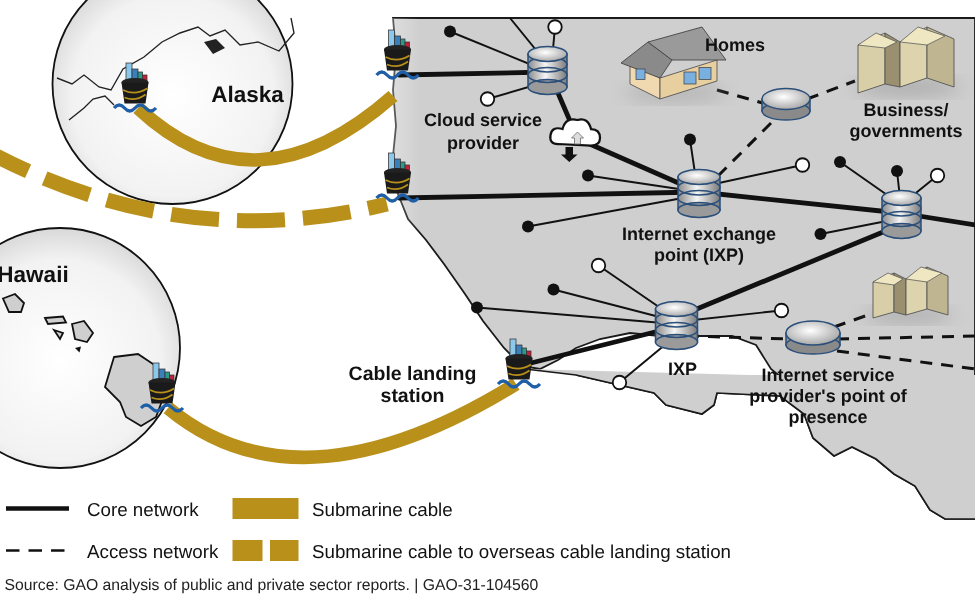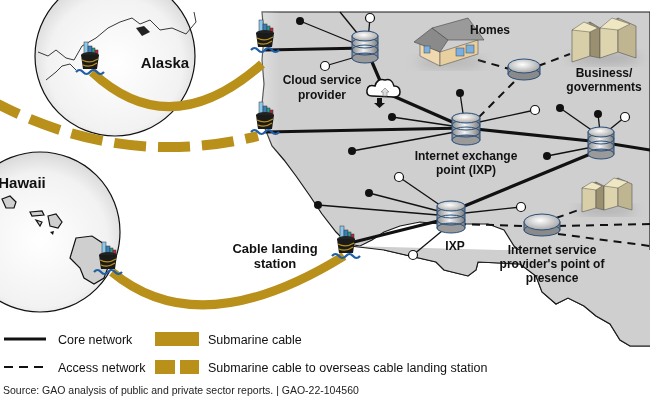--- a/index.html
+++ b/index.html
@@ -280,13 +280,13 @@
     <line x1="4" y1="367" x2="46" y2="367" stroke="#111" stroke-width="1.8" stroke-dasharray="9,6"></line>
     <text class="legend-text" x="58" y="372">Access network</text>
     <rect x="155" y="332" width="44" height="14" fill="#b8901a"></rect>
     <text class="legend-text" x="208" y="344">Submarine cable</text>
     <rect x="155" y="360" width="20" height="14" fill="#b8901a"></rect>
     <rect x="180" y="360" width="19" height="14" fill="#b8901a"></rect>
     <text class="legend-text" x="208" y="372">Submarine cable to overseas cable landing station</text>
   </g>
 </svg>
 
-<div class="source">Source: GAO analysis of public and private sector reports.  |  GAO-22-104560</div>
+<div class="source">Source: GAO analysis of public and private sector reports.  |  GAO-31-104560</div>
 
 </body></html>

